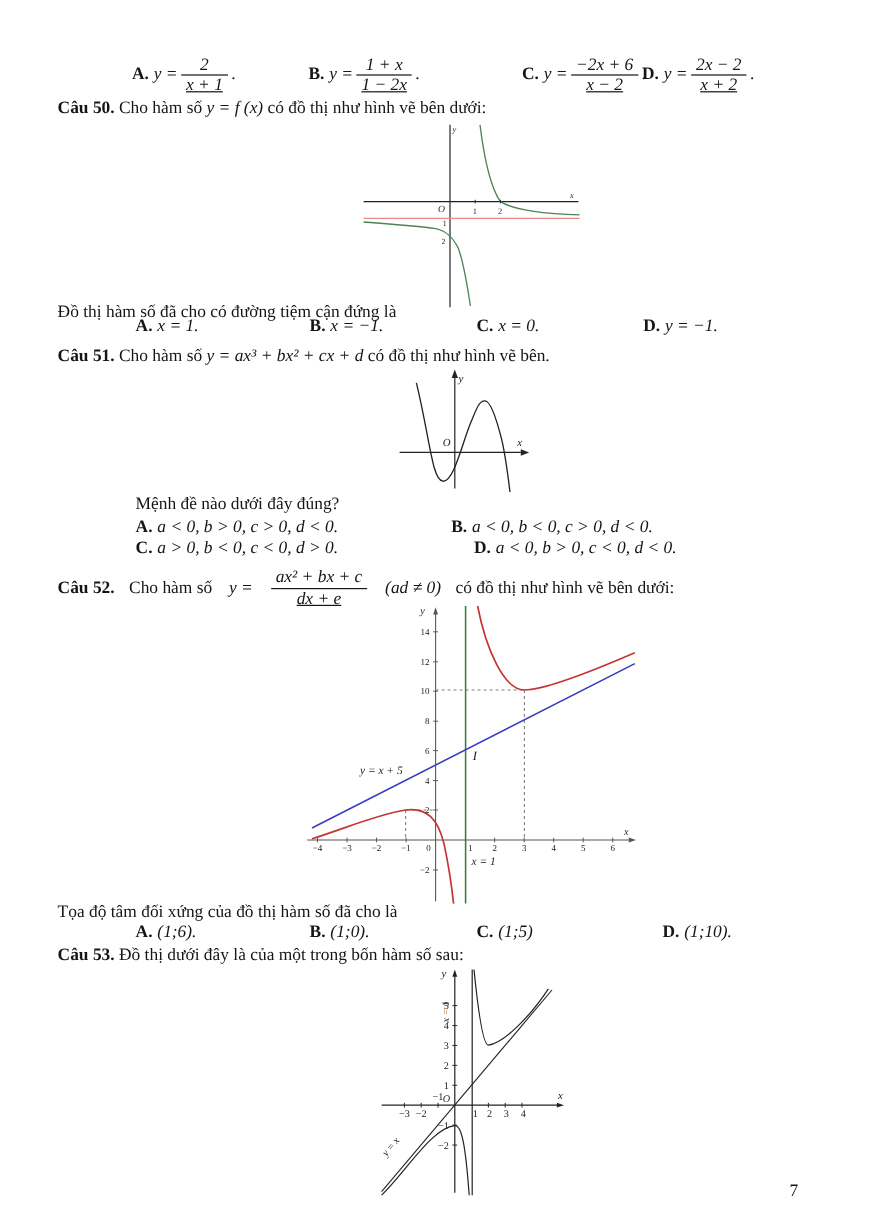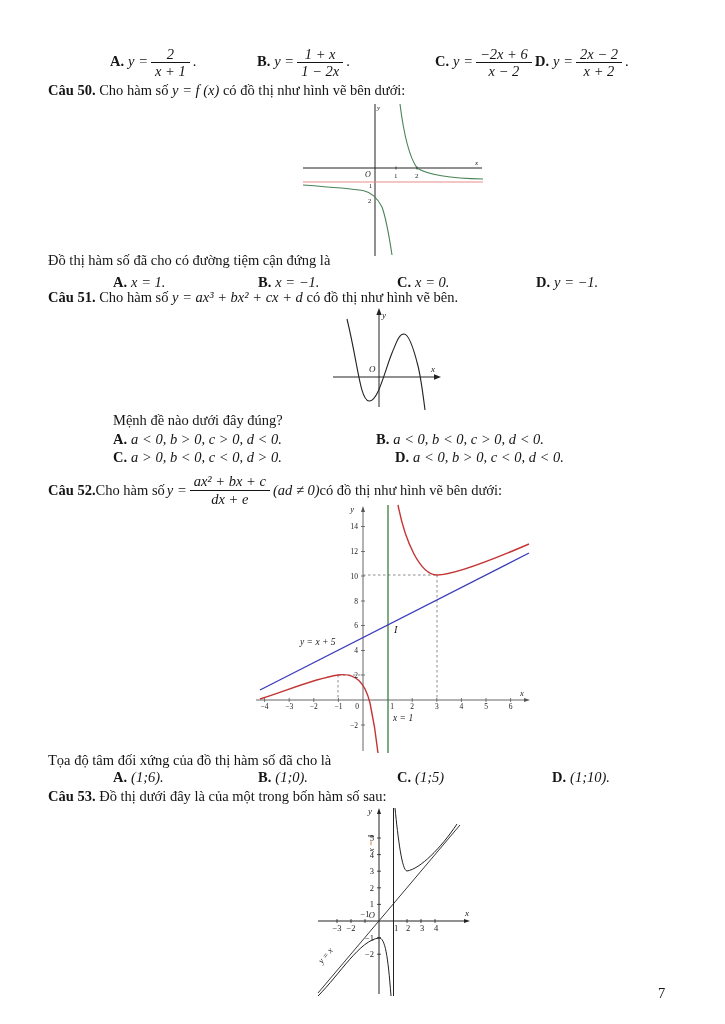--- a/index.html
+++ b/index.html
@@ -8,21 +8,21 @@
     font-family:"Liberation Serif",serif;font-size:14.5px;color:#151515;
     overflow:hidden;
   }
   .line{position:absolute;white-space:nowrap;}
   .b{font-weight:bold;}
   .math{font-style:italic;}
   .opt{position:absolute;white-space:nowrap;}
   .opt-label{font-weight:bold;margin-right:4px;}
   .frac{display:inline-flex;flex-direction:column;text-align:center;vertical-align:middle;margin:0 3px;line-height:1.12;}
   .frac .num{display:block;border-bottom:1px solid #151515;padding:0 4px;}
-  .frac .den{display:block;padding:0 4px;}
+  .frac .den{display:block;padding:0 4px;text-decoration:underline;}
   .pagenum{position:absolute;left:658px;top:985px;}
   svg{position:absolute;overflow:visible;}
   svg text{font-family:"Liberation Serif",serif;fill:#222;}
   .ti{font-style:italic;}
 </style>
 </head>
 <body>
 
 <div class="line" style="top:36px;height:44px;width:725px;">
   <span class="opt" style="left:110px;top:10px;">
@@ -67,21 +67,21 @@
   <text x="124" y="78" font-size="7">1</text>
   <text x="145" y="78" font-size="7">2</text>
   <text x="99" y="88" font-size="6.5">1</text>
   <text x="98" y="103" font-size="6.5">2</text>
   <text x="107" y="10" font-size="7" class="ti">y</text>
   <text x="205" y="65" font-size="7" class="ti">x</text>
 </svg>
 
 <div class="line" style="left:48px;top:252px;"><span>Đồ thị hàm số đã cho có đường tiệm cận đứng là</span></div>
 
-<div class="line" style="top:274px;width:590px;height:18px;">
+<div class="line" style="top:264px;width:590px;height:18px;">
   <span class="opt" style="left:113px;"><span class="opt-label">A.</span><span class="math">x = 1.</span></span>
   <span class="opt" style="left:258px;"><span class="opt-label">B.</span><span class="math">x = −1.</span></span>
   <span class="opt" style="left:397px;"><span class="opt-label">C.</span><span class="math">x = 0.</span></span>
   <span class="opt" style="left:536px;"><span class="opt-label">D.</span><span class="math">y = −1.</span></span>
 </div>
 
 <div class="line" style="left:48px;top:289px;">
   <span class="b">Câu 51.</span><span> Cho hàm số </span><span class="math">y = ax³ + bx² + cx + d</span><span> có đồ thị như hình vẽ bên.</span>
 </div>
 
@@ -100,21 +100,21 @@
 
 <div class="line" style="top:431px;width:725px;height:17px;">
   <span class="opt" style="left:113px;"><span class="opt-label">A.</span><span class="math">a &lt; 0, b &gt; 0, c &gt; 0, d &lt; 0.</span></span>
   <span class="opt" style="left:376px;"><span class="opt-label">B.</span><span class="math">a &lt; 0, b &lt; 0, c &gt; 0, d &lt; 0.</span></span>
 </div>
 <div class="line" style="top:449px;width:725px;height:17px;">
   <span class="opt" style="left:113px;"><span class="opt-label">C.</span><span class="math">a &gt; 0, b &lt; 0, c &lt; 0, d &gt; 0.</span></span>
   <span class="opt" style="left:395px;"><span class="opt-label">D.</span><span class="math">a &lt; 0, b &gt; 0, c &lt; 0, d &lt; 0.</span></span>
 </div>
 
-<div class="line" style="left:48px;top:470px;height:40px;display:flex;align-items:center;">
+<div class="line" style="left:48px;top:470px;height:40px;display:flex;align-items:center;gap:12px;">
   <span class="b">Câu 52.</span>
     <span> Cho hàm số </span>
     <span class="math" style="margin-left:2px;">y =</span>
     <span class="frac math">
       <span class="num">ax² + bx + c</span>
       <span class="den">dx + e</span>
     </span>
     <span class="math">(ad ≠ 0)</span>
     <span> có đồ thị như hình vẽ bên dưới:</span>
 </div>

